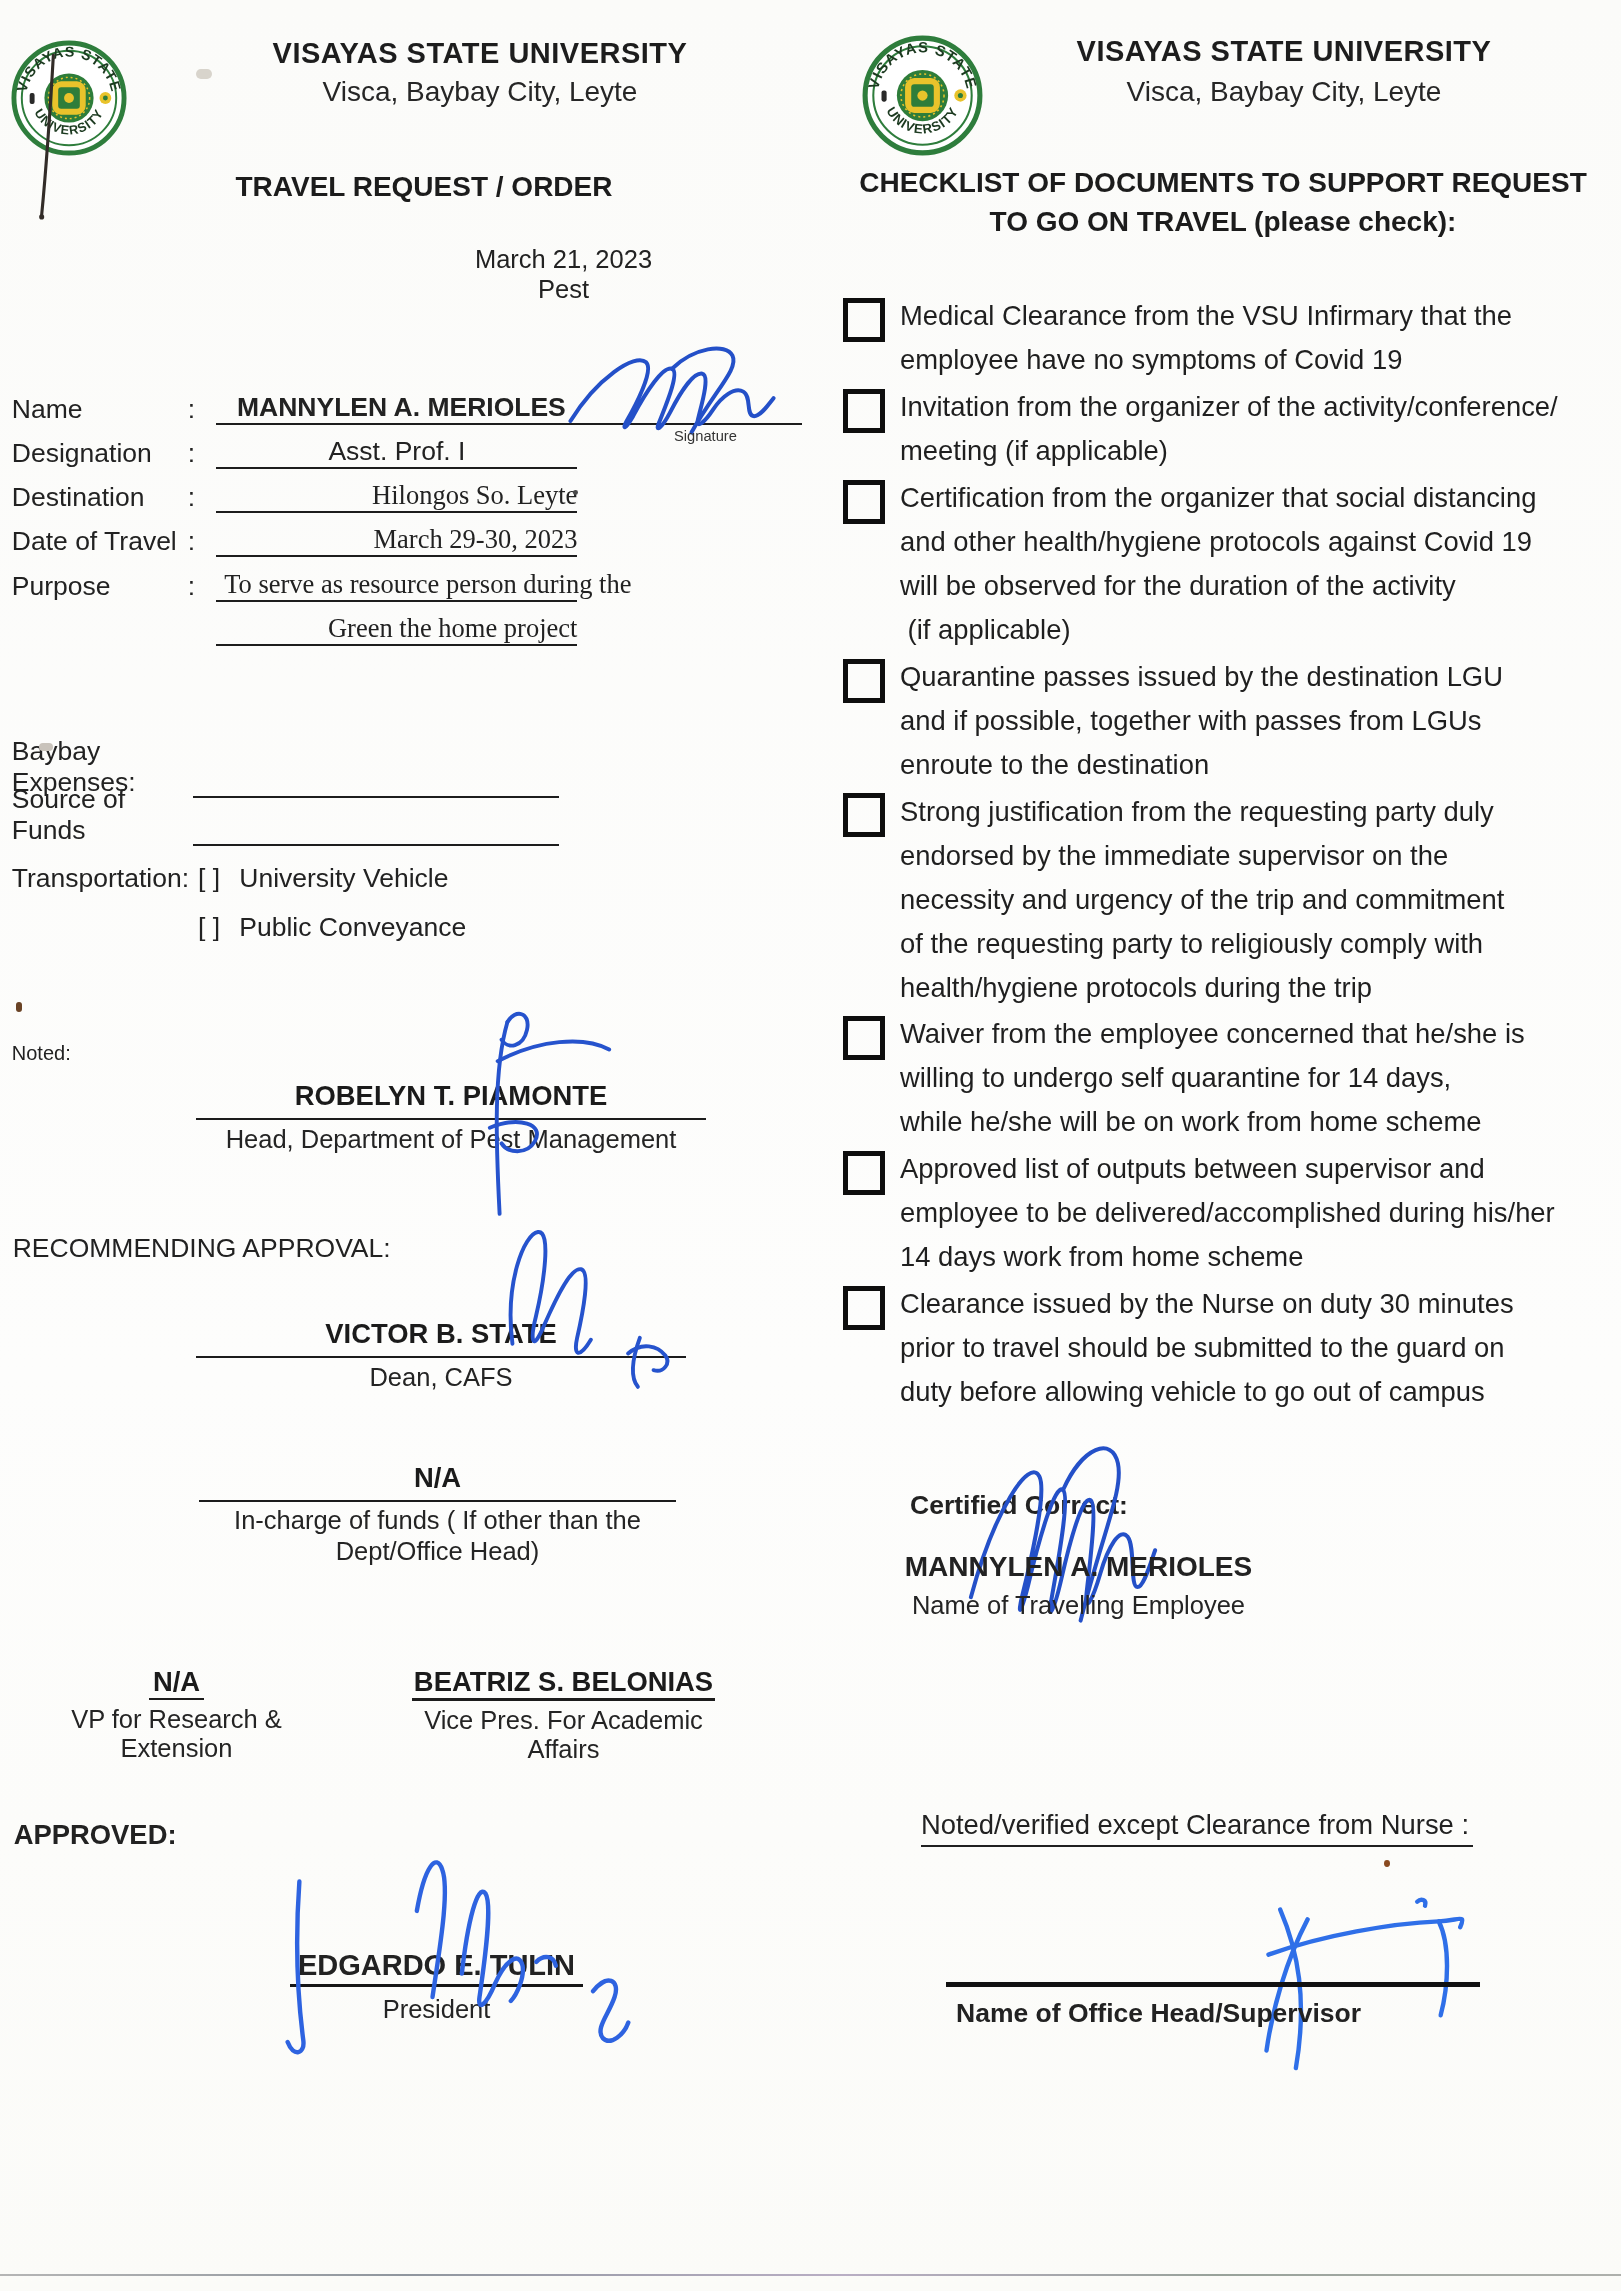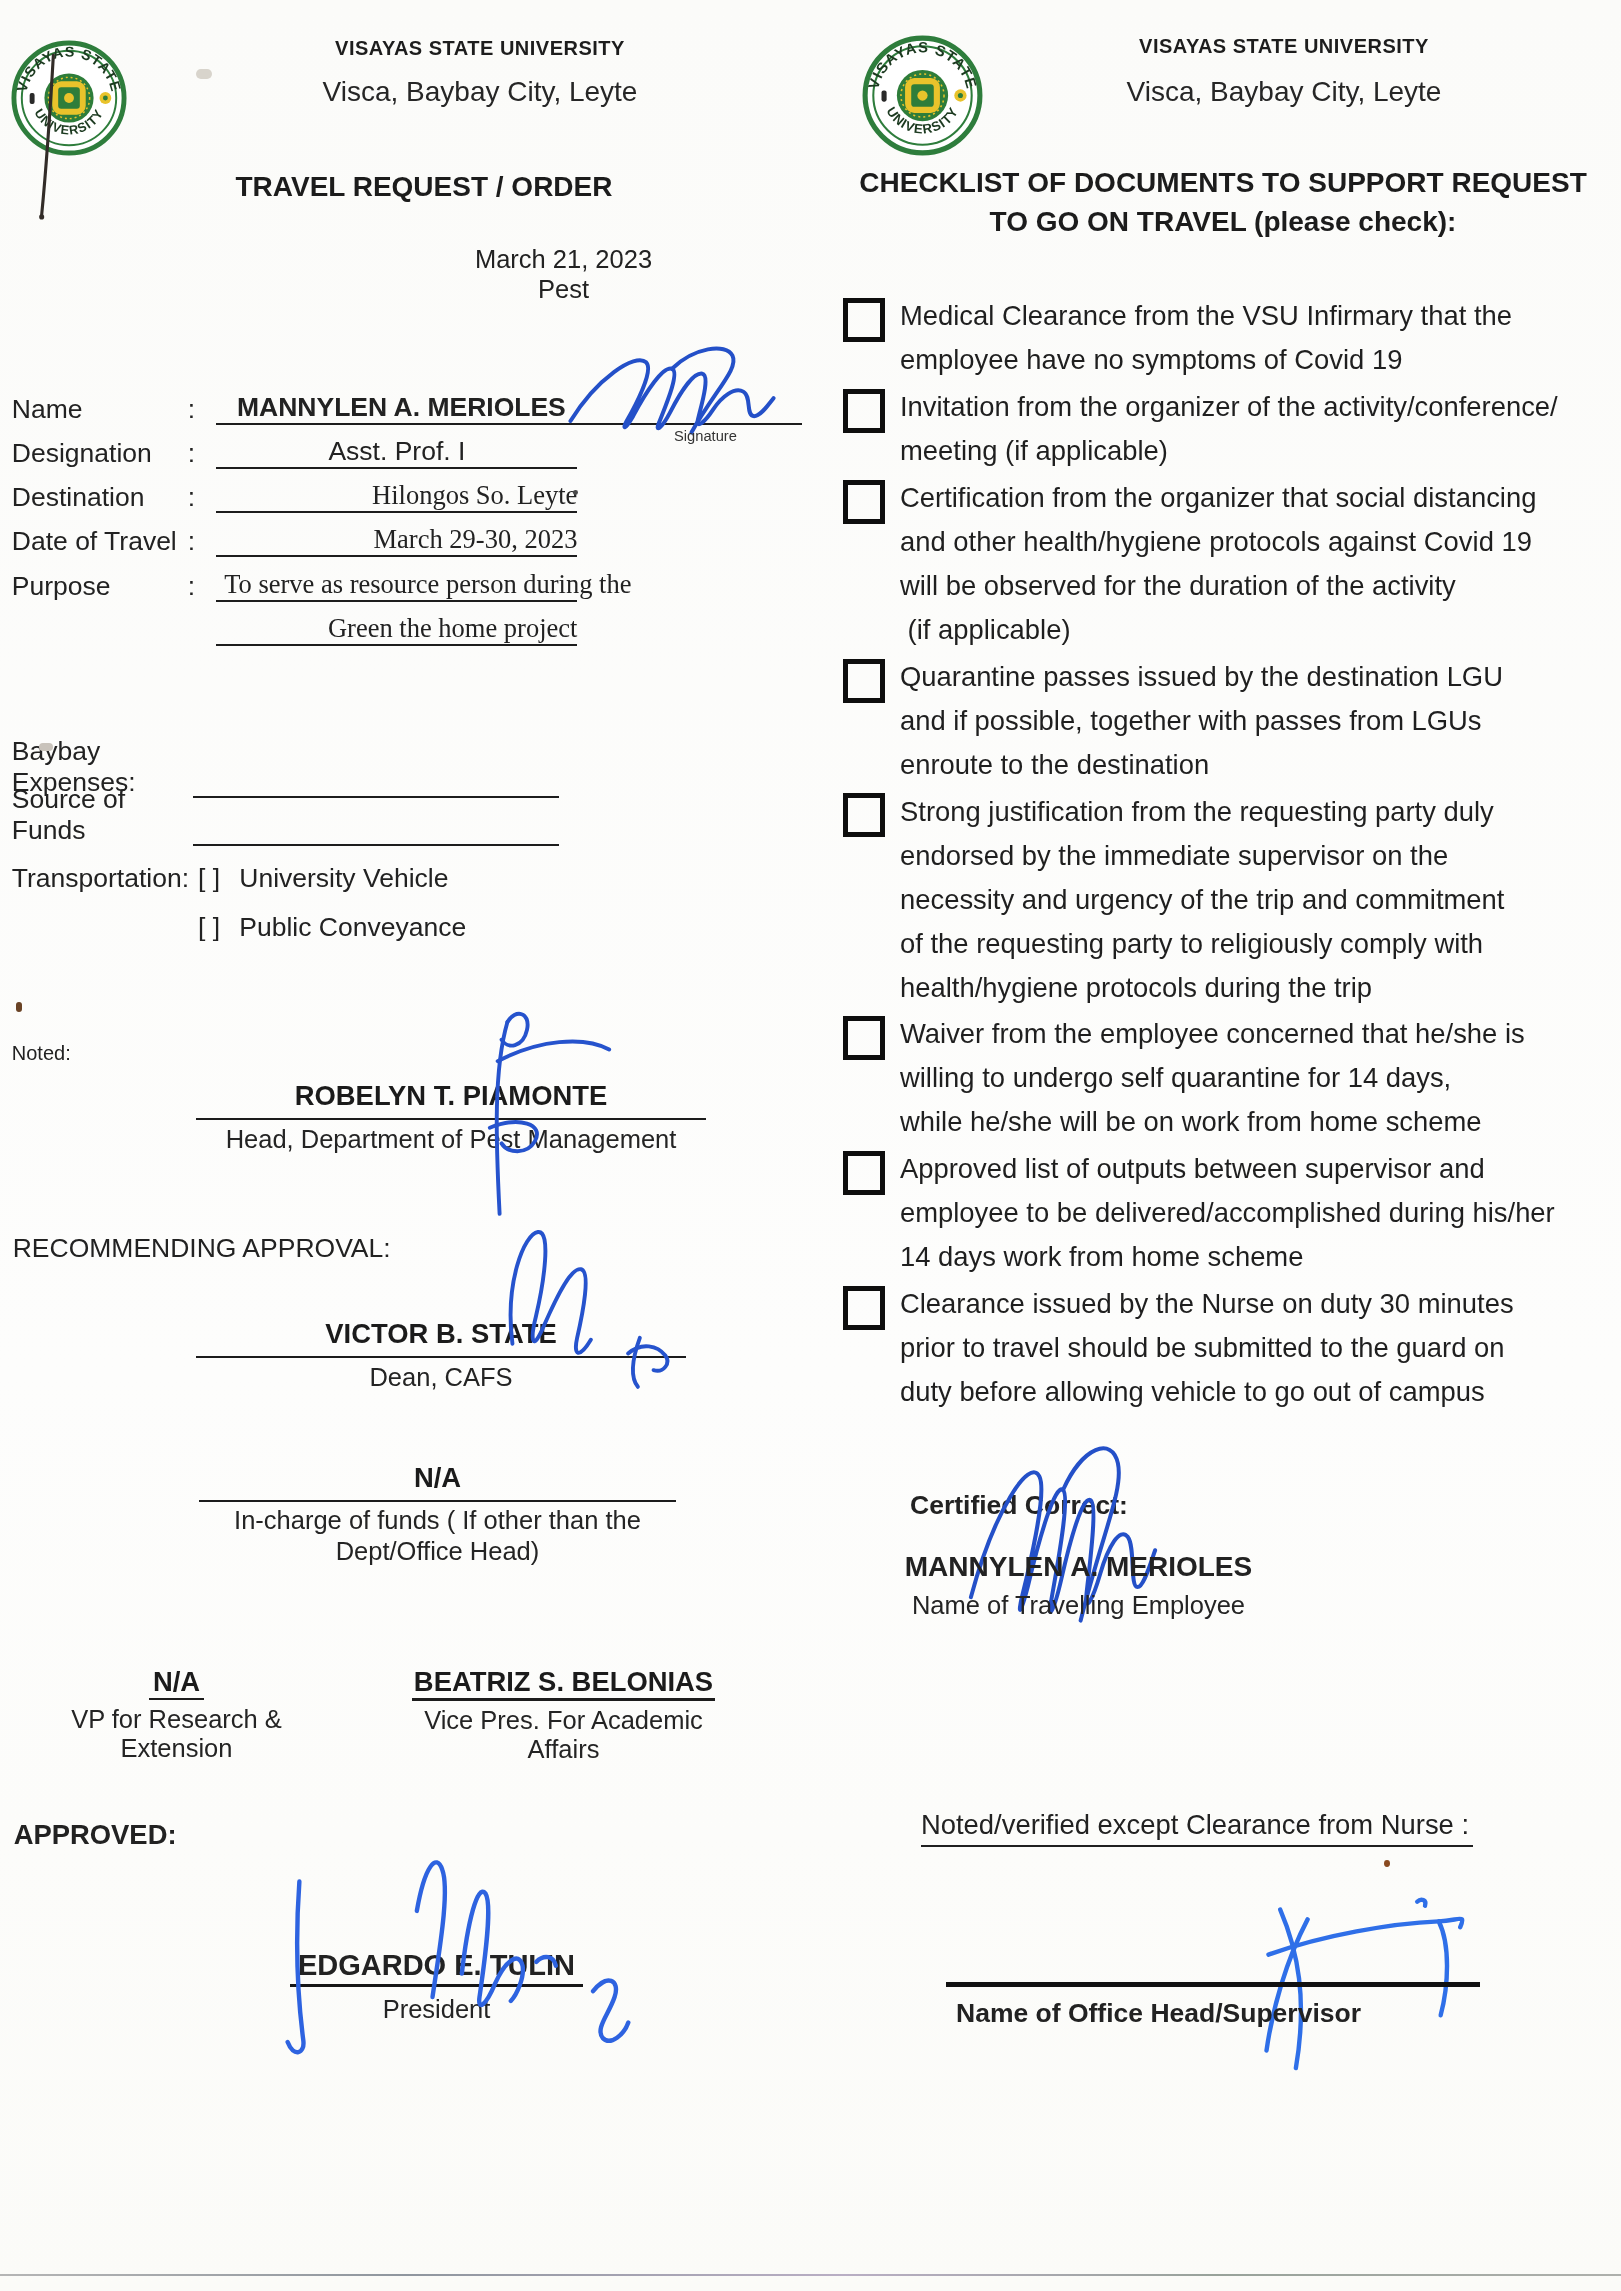--- a/index.html
+++ b/index.html
@@ -4,21 +4,21 @@
 <style>
   html,body{margin:0;padding:0;background:#777;}
   .page{position:relative;width:1621px;height:2292px;margin:0 auto;
         background:linear-gradient(180deg,#fbfbf9 0%,#fdfdfc 60%,#fbfbf8 100%);
         font-family:"Liberation Sans",sans-serif;color:#222;overflow:hidden;}
   .abs{position:absolute;}
   .b{font-weight:700;}
   .ctr{text-align:center;}
 
   
-  .univ{font-size:20px;font-weight:700;letter-spacing:0.5px;color:#1d1d1d;}
+  .univ{font-size:29px;font-weight:700;letter-spacing:0.5px;color:#1d1d1d;}
   .addr{font-size:28px;color:#262626;}
   .h-title{font-size:28px;font-weight:700;color:#1c1c1c;}
 
   
   .frow{position:absolute;left:11.8px;display:flex;align-items:flex-end;height:35px;font-size:26.5px;gap:9px;}
   .flabel{width:167px;flex:0 0 auto;}
   .fcolon{width:19.6px;flex:0 0 auto;}
   .fvalue{flex:0 0 auto;border-bottom:2.9px solid #1d1d1d;box-sizing:border-box;white-space:pre;}
   .v-wide{width:586px;text-align:center;padding-right:216px;font-weight:700;}
   .v-ctr{width:361px;text-align:center;}

